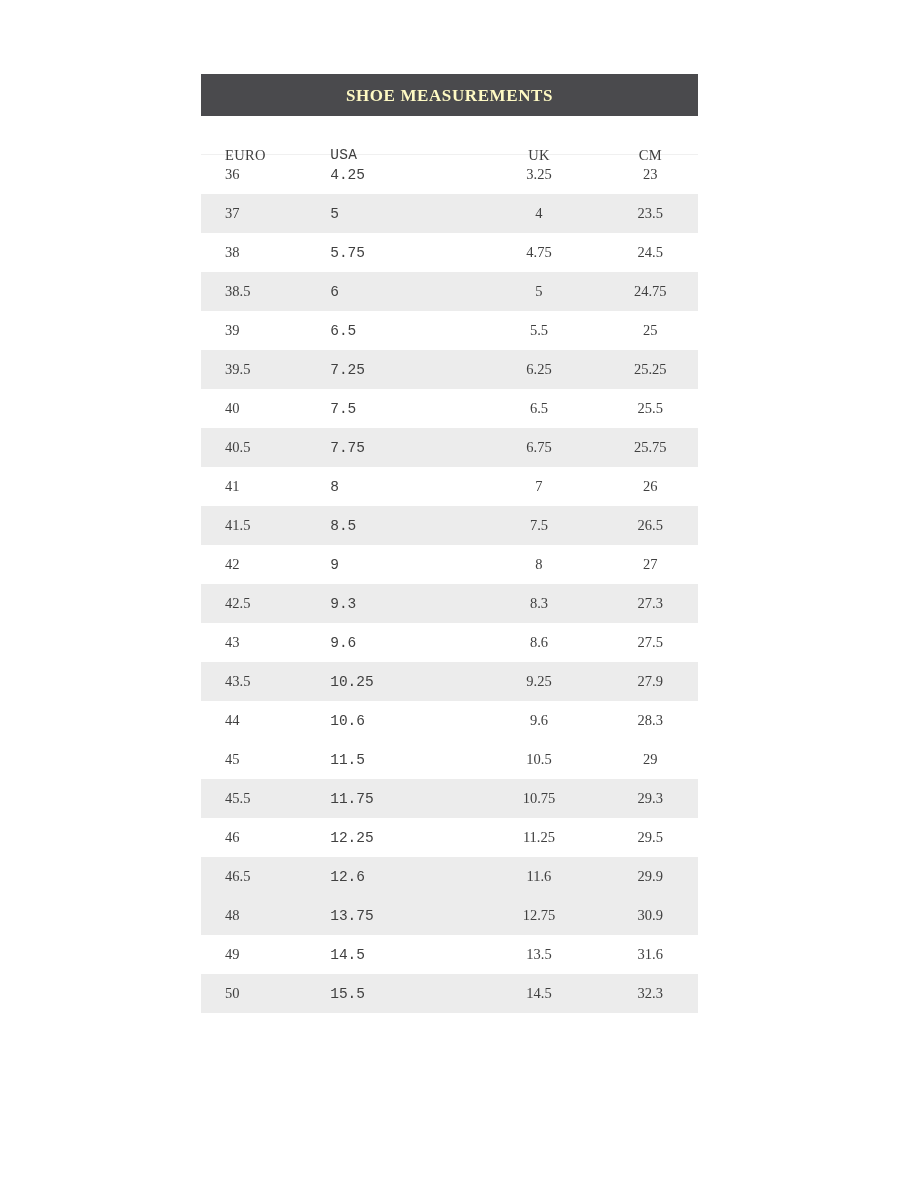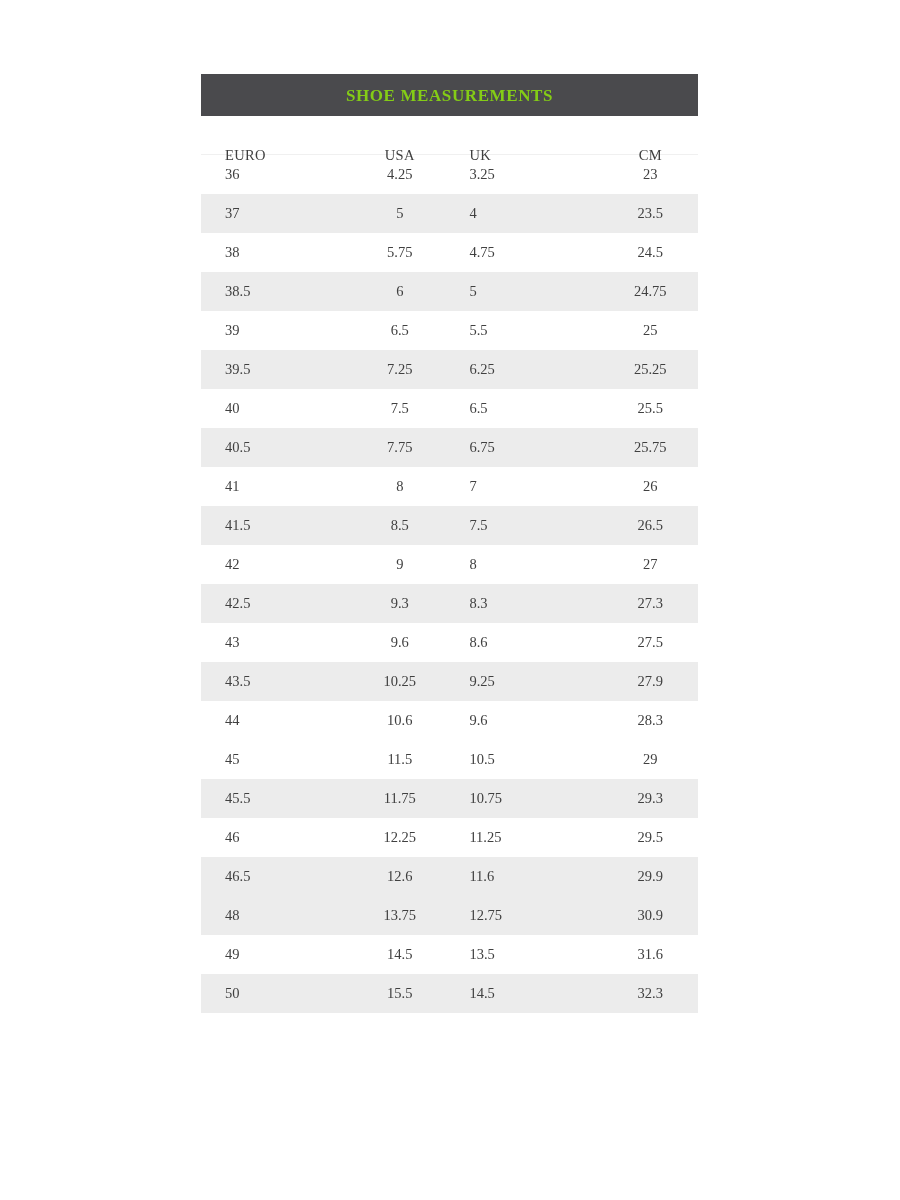--- a/index.html
+++ b/index.html
@@ -33,21 +33,21 @@
   }
 
   .table-title-bar {
     background: #4a4a4d;
     height: 42px;
     display: flex;
     align-items: center;
     justify-content: center;
   }
   .table-title {
-    color: #84cc16;
+    color: #fef9c3;
     font-family: "Liberation Serif", "DejaVu Serif", serif;
     font-weight: bold;
     font-size: 17px;
     letter-spacing: 0.6px;
     text-align: center;
     line-height: 1;
   }
 
   .col-header-row {
     display: flex;
@@ -82,24 +82,26 @@
     box-sizing: border-box;
     white-space: nowrap;
   }
   .cell.c-euro {
     width: 26%;
     text-align: left;
     padding-left: 24px;
   }
   .cell.c-usa {
     width: 28%;
-    text-align: center;
+    text-align: left;
+    font-family: Liberation Mono, monospace;
   }
   .cell.c-uk {
     width: 28%;
+    text-align: center;
   }
   .cell.c-cm {
     width: 18%;
     text-align: center;
     padding-right: 6px;
   }
 </style>
 </head>
 <body>
 

